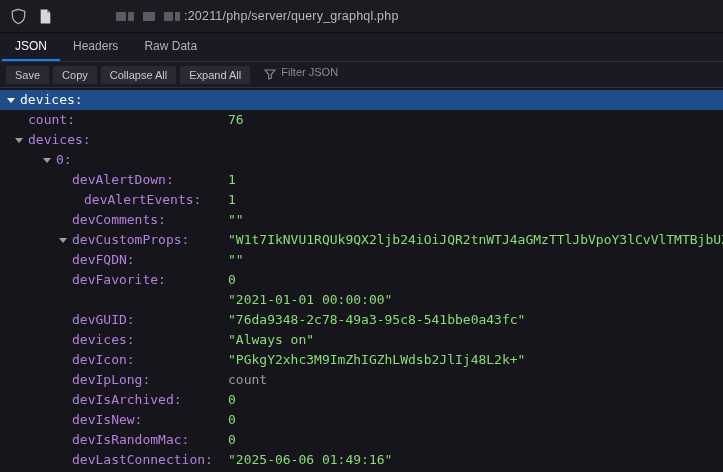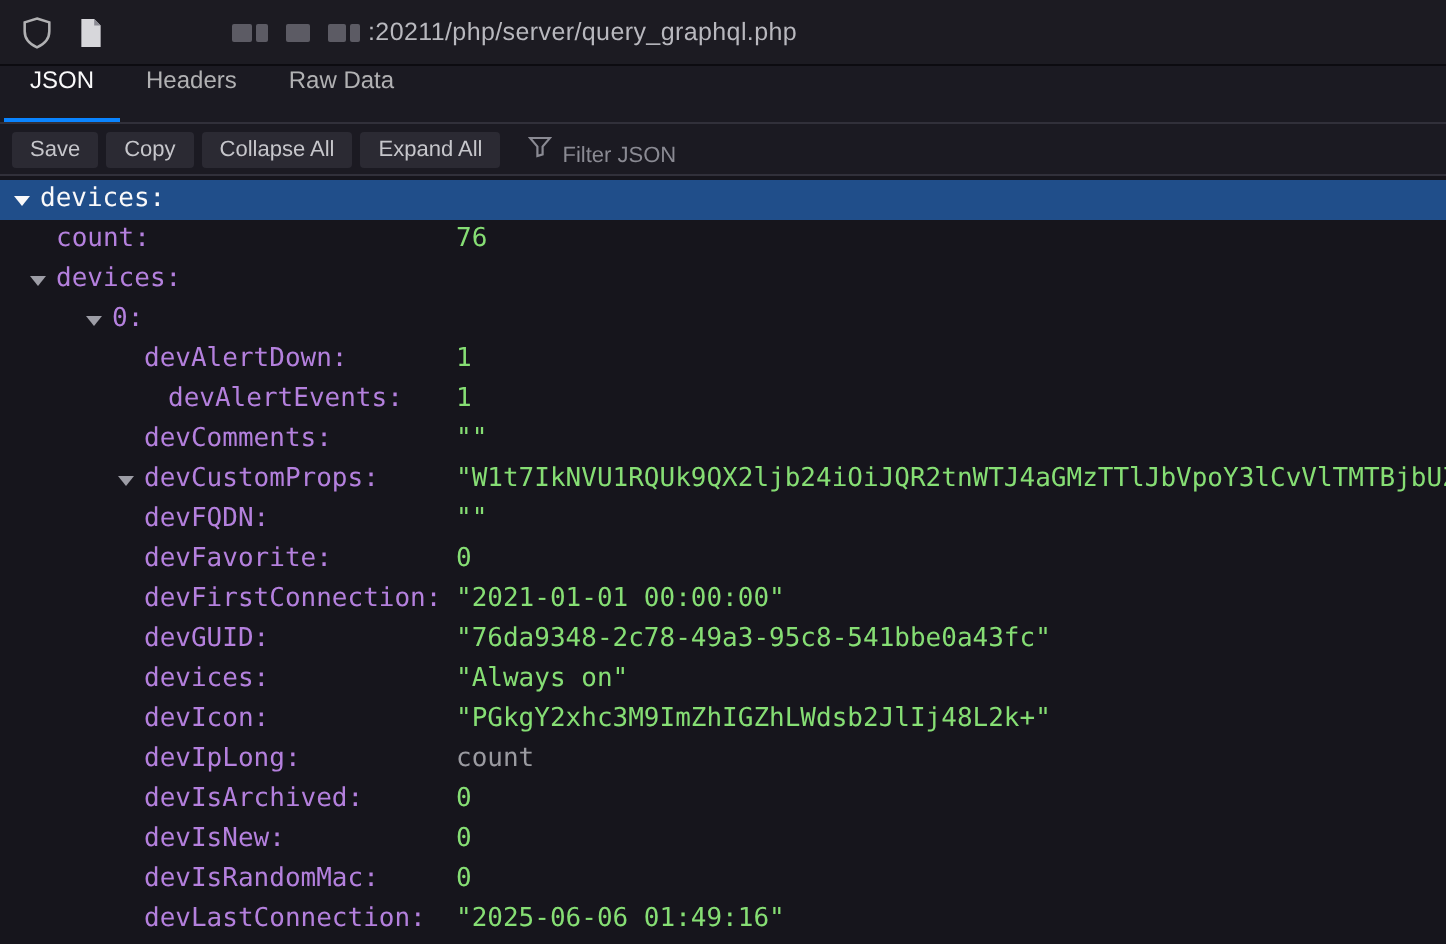--- a/index.html
+++ b/index.html
@@ -46,20 +46,21 @@
     height: 29px;
     background: #1b1a22;
     border-bottom: 1px solid #31303a;
     display: flex;
     align-items: stretch;
     padding-left: 2px;
   }
   .tab {
     padding: 0 13px;
     display: flex;
+    align-items: center;
     color: #b1b1b3;
     font-size: 12px;
     border-bottom: 2px solid transparent;
     cursor: default;
   }
   .tab.active { color: #f9f9fa; border-bottom-color: #0a84ff; }
 
   
   .toolbar {
     height: 26px;
@@ -73,21 +74,21 @@
   .tbtn {
     background: #2b2a33;
     color: #c6c6cb;
     border: none;
     border-radius: 2px;
     font-size: 11px;
     padding: 3px 9px;
     font-family: inherit;
     cursor: default;
   }
-  .filterbox { display: flex; align-items: flex-end; margin-left: 10px; gap: 5px; }
+  .filterbox { display: flex; align-items: flex-start; margin-left: 10px; gap: 5px; }
   .filterbox input {
     background: transparent;
     border: none;
     outline: none;
     color: #b1b1b3;
     font-size: 11px;
     width: 150px;
     font-family: inherit;
   }
   .filterbox input::placeholder { color: #8a8a93; }
@@ -206,21 +207,20 @@
     </div>
     <div class="row">
       <span class="key" style="left: 72px;">devFQDN:</span>
       <span class="val string">""</span>
     </div>
     <div class="row">
       <span class="key" style="left: 72px;">devFavorite:</span>
       <span class="val number">0</span>
     </div>
     <div class="row">
-      <span class="key" style="left: 72px;">devFirstConnection:</span>
       <span class="val string">"2021-01-01 00:00:00"</span>
     </div>
     <div class="row">
       <span class="key" style="left: 72px;">devGUID:</span>
       <span class="val string">"76da9348-2c78-49a3-95c8-541bbe0a43fc"</span>
     </div>
     <div class="row">
       <span class="key" style="left: 72px;">devices:</span>
       <span class="val string">"Always on"</span>
     </div>

